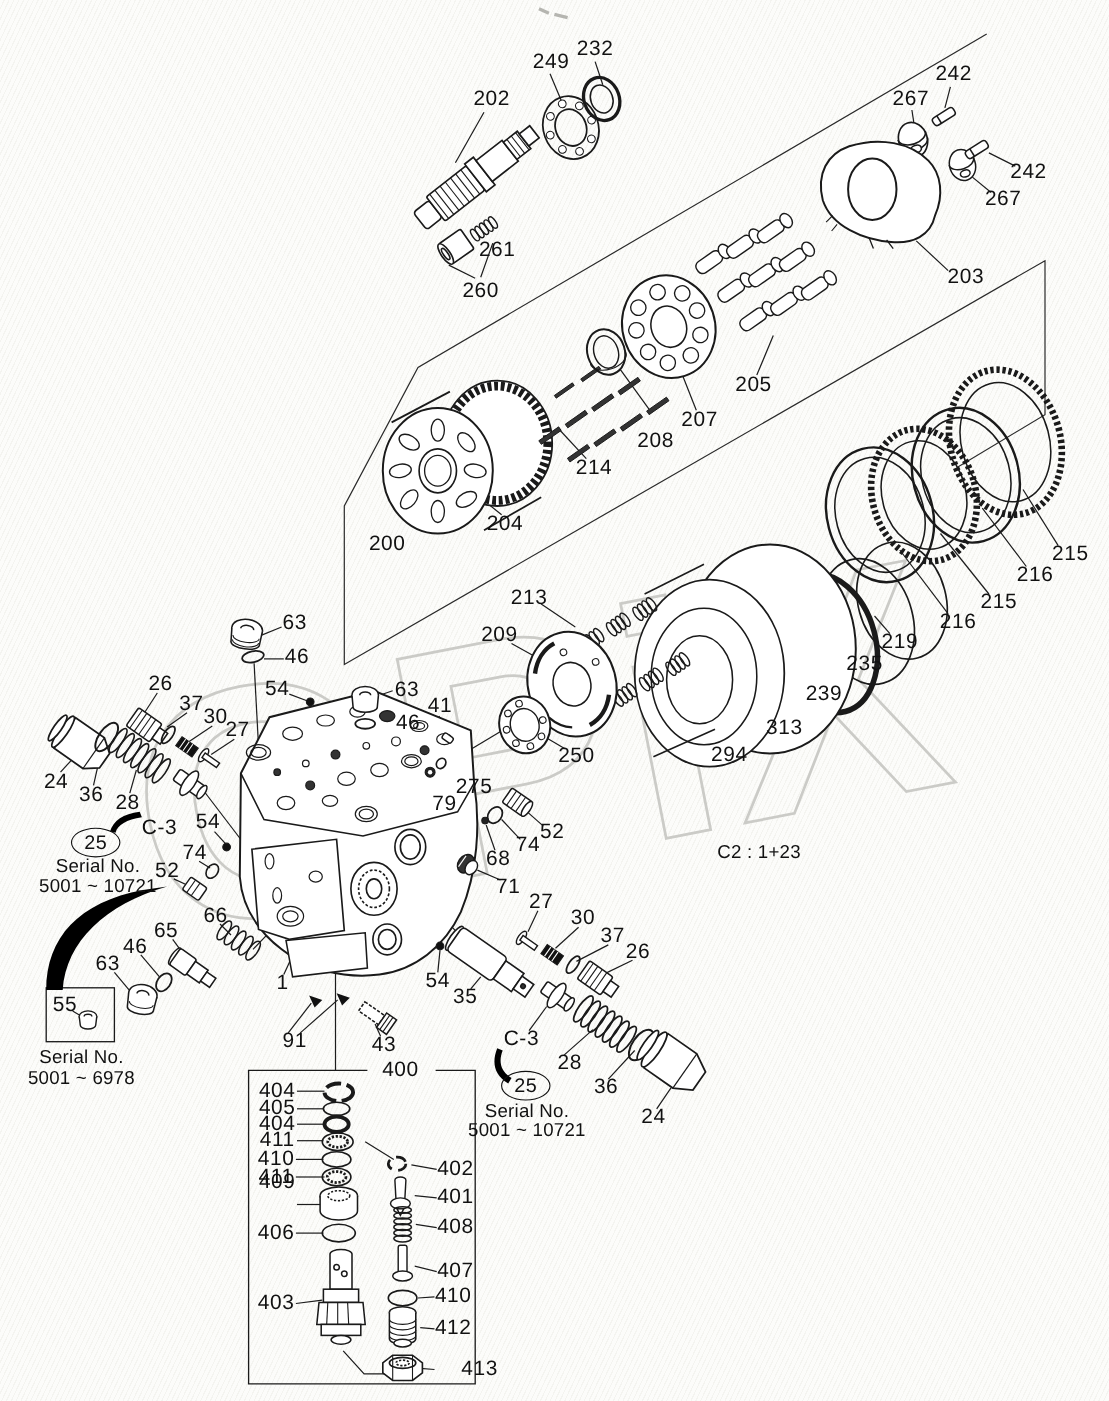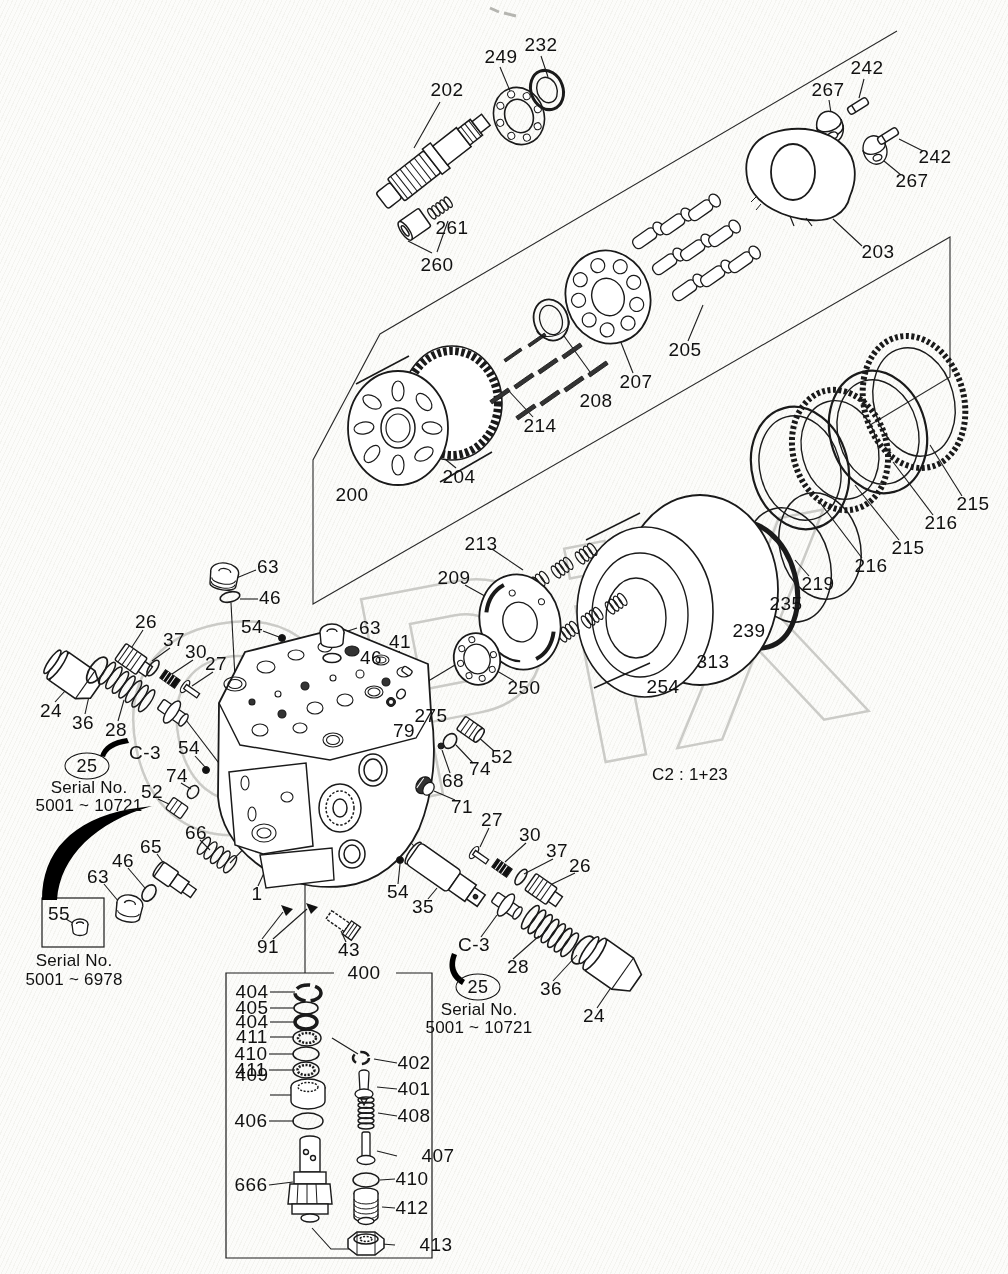--- a/index.html
+++ b/index.html
@@ -818,21 +818,21 @@
       <div class="lbl" style="left: 973px; top: 504px;">215</div>
       <div class="lbl" style="left: 941px; top: 523px;">216</div>
       <div class="lbl" style="left: 908px; top: 548px;">215</div>
       <div class="lbl" style="left: 871px; top: 566px;">216</div>
       <div class="lbl" style="left: 481px; top: 544px;">213</div>
       <div class="lbl" style="left: 454px; top: 578px;">209</div>
       <div class="lbl" style="left: 818px; top: 584px;">219</div>
       <div class="lbl" style="left: 786px; top: 604px;">235</div>
       <div class="lbl" style="left: 749px; top: 631px;">239</div>
       <div class="lbl" style="left: 713px; top: 662px;">313</div>
-      <div class="lbl" style="left: 663px; top: 687px;">254</div>
+      <div class="lbl" style="left: 663px; top: 687px;">294</div>
       <div class="lbl" style="left: 524px; top: 688px;">250</div>
       <div class="lbl" style="left: 268px; top: 567px;">63</div>
       <div class="lbl" style="left: 270px; top: 598px;">46</div>
       <div class="lbl" style="left: 252px; top: 627px;">54</div>
       <div class="lbl" style="left: 370px; top: 628px;">63</div>
       <div class="lbl" style="left: 371px; top: 658px;">46</div>
       <div class="lbl" style="left: 400px; top: 642px;">41</div>
       <div class="lbl" style="left: 431px; top: 716px;">275</div>
       <div class="lbl" style="left: 404px; top: 731px;">79</div>
       <div class="lbl" style="left: 146px; top: 622px;">26</div>
@@ -879,22 +879,22 @@
       <div class="lbl note" style="left: 479px; top: 1028px;">5001 ~ 10721</div>
       <div class="lbl" style="left: 364px; top: 973px;">400</div>
       <div class="lbl" style="left: 252px; top: 992px;">404</div>
       <div class="lbl" style="left: 252px; top: 1008px;">405</div>
       <div class="lbl" style="left: 252px; top: 1022px;">404</div>
       <div class="lbl" style="left: 252px; top: 1037px;">411</div>
       <div class="lbl" style="left: 251px; top: 1054px;">410</div>
       <div class="lbl" style="left: 251px; top: 1070px;">411</div>
       <div class="lbl" style="left: 252px; top: 1075px;">409</div>
       <div class="lbl" style="left: 251px; top: 1121px;">406</div>
-      <div class="lbl" style="left: 251px; top: 1185px;">666</div>
+      <div class="lbl" style="left: 251px; top: 1185px;">403</div>
       <div class="lbl" style="left: 414px; top: 1063px;">402</div>
       <div class="lbl" style="left: 414px; top: 1089px;">401</div>
       <div class="lbl" style="left: 414px; top: 1116px;">408</div>
-      <div class="lbl" style="left: 414px; top: 1156px; margin-left: 24px;">407</div>
+      <div class="lbl" style="left: 414px; top: 1156px;">407</div>
       <div class="lbl" style="left: 412px; top: 1179px;">410</div>
       <div class="lbl" style="left: 412px; top: 1208px;">412</div>
       <div class="lbl" style="left: 396px; top: 1245px; margin-left: 40px;">413</div>
     </div>
 </div>
 
 </body></html>

